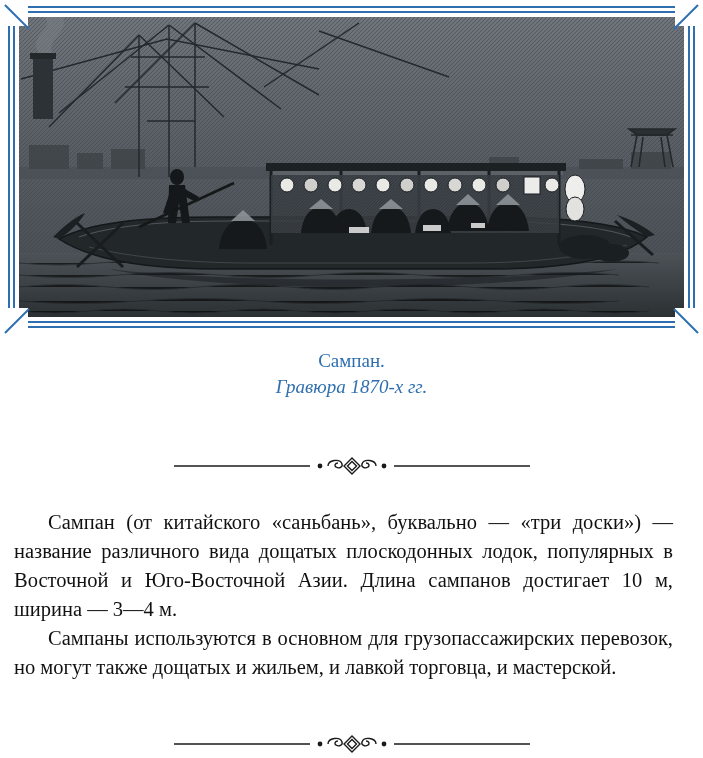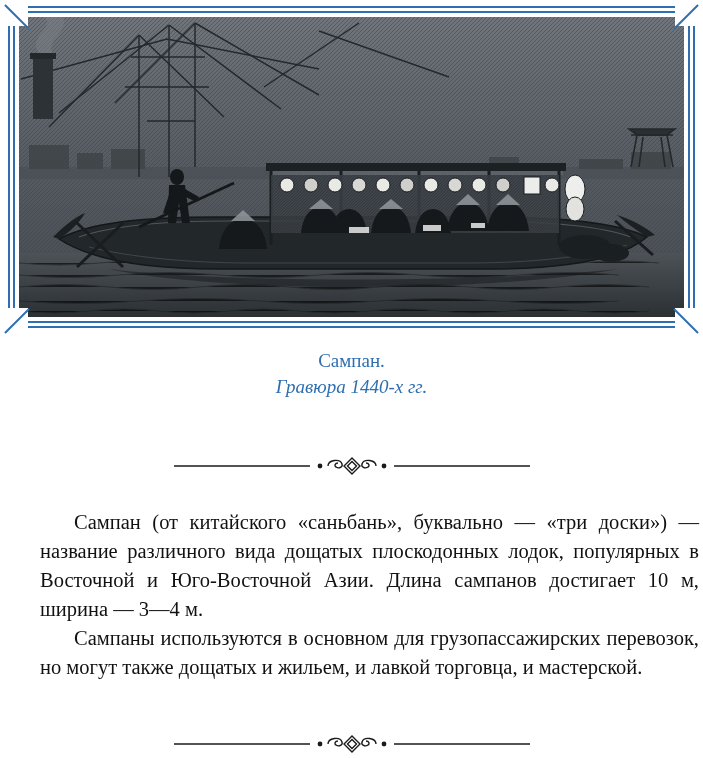--- a/index.html
+++ b/index.html
@@ -103,21 +103,21 @@
     display: flex;
     align-items: center;
     justify-content: center;
   }
   .divider.top-div { top: 455px; }
   .divider.bottom-div { top: 733px; }
 
   
   .body-text {
     position: absolute;
-    left: 40px;
+    left: 14px;
     top: 508px;
     width: 659px;
     font-size: 20.5px;
     line-height: 29px;
     text-align: justify;
     text-justify: inter-word;
     color: #111111;
     hyphens: manual;
   }
   .body-text p {
@@ -298,21 +298,21 @@
     <div class="corner bl">
         <span class="corner-line"></span>
       </div>
     <div class="corner br">
         <span class="corner-line"></span>
       </div>
   </div>
 
   <div class="caption">
     <div class="line1">Сампан.</div>
-    <div class="line2">Гравюра 1440-х гг.</div>
+    <div class="line2">Гравюра 1870-х гг.</div>
   </div>
 
   <div class="divider top-div">
     <svg width="360" height="20" viewBox="0 0 360 20" xmlns="http://www.w3.org/2000/svg" aria-hidden="true">
       <g stroke="#1a1a1a" stroke-width="1.6" fill="none">
         <path d="M2,10 L138,10"></path>
         <path d="M222,10 L358,10"></path>
       </g>
       <g fill="#1a1a1a">
         <circle cx="148" cy="10" r="2.4"></circle>

